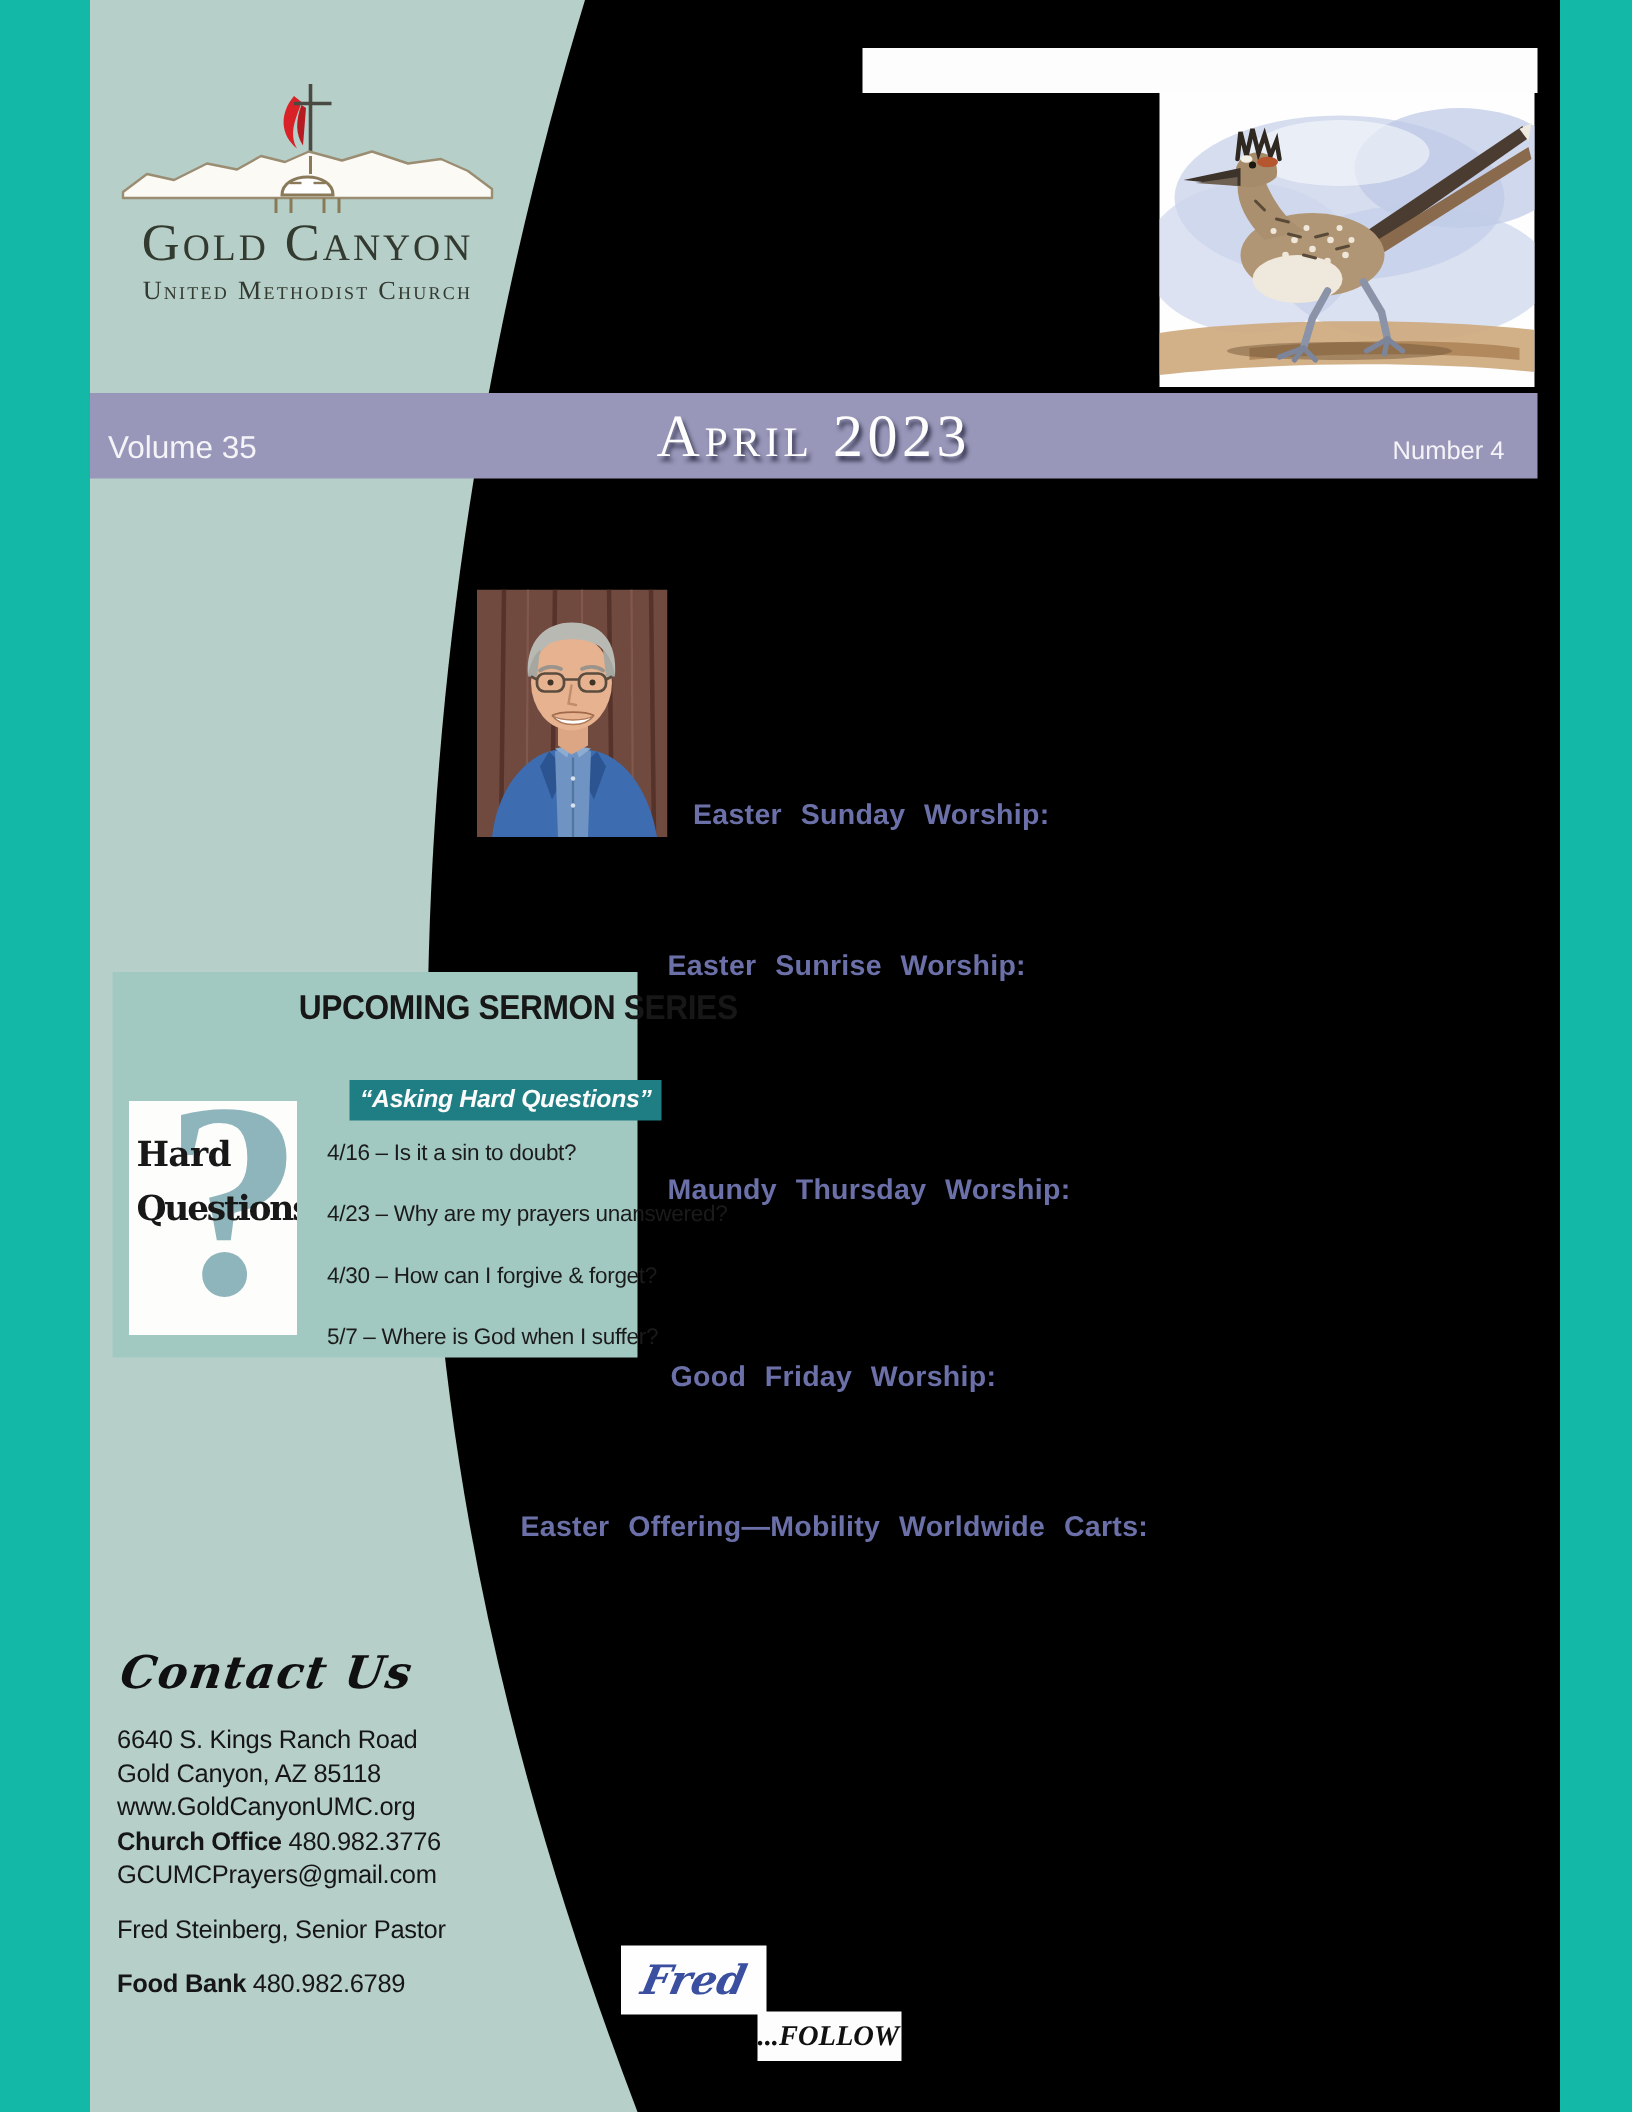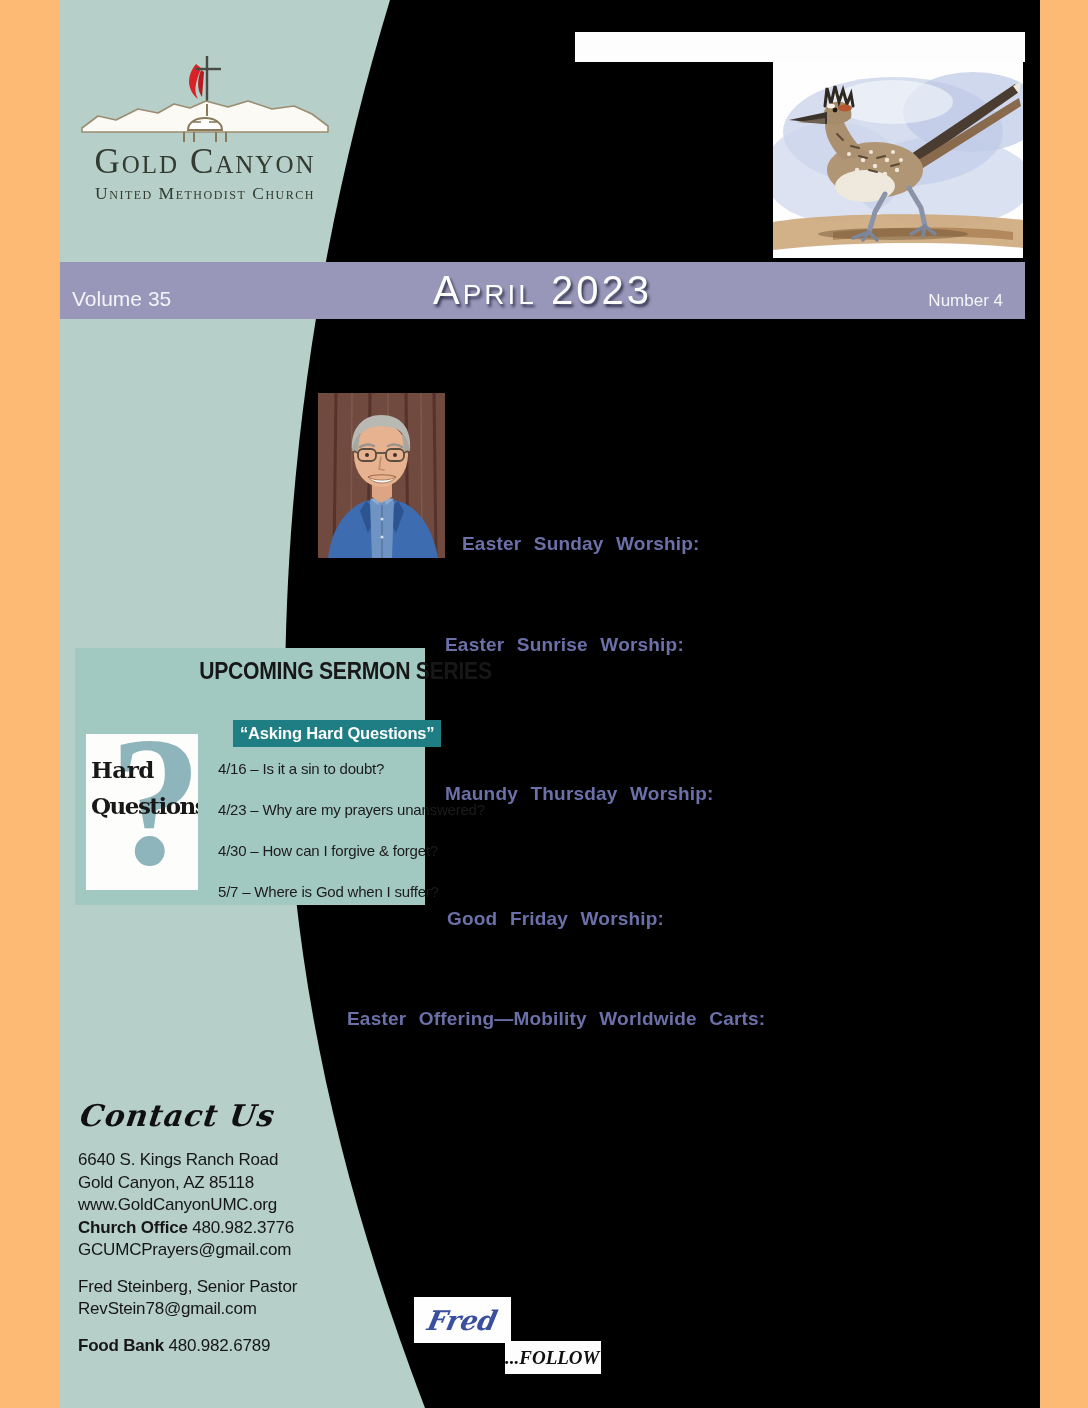--- a/index.html
+++ b/index.html
@@ -1,17 +1,17 @@
 <!DOCTYPE html>
 <html><head>
 <meta charset="utf-8">
 <style>
   * { margin:0; padding:0; box-sizing:border-box; }
   body { background:#ffffff; font-family:"Liberation Sans", sans-serif; }
-  .page { position:relative; width:1088px; height:1408px; background:#fdba74; overflow:hidden; }
+  .page { position:relative; width:1088px; height:1408px; background:#14b8a6; overflow:hidden; }
   .content { position:absolute; left:60px; top:0; width:980px; height:1408px; background:#b6cfc9; }
   .bg-curve { position:absolute; left:0; top:0; width:980px; height:1408px; display:block; }
 
   
   .masthead { position:absolute; left:10px; top:52px; width:270px; text-align:center; }
   .masthead svg { display:block; margin:0 auto; }
   .church-name { font-family:"Liberation Serif", serif; font-variant:small-caps; color:#333a30;
                  font-size:35px; letter-spacing:2px; line-height:1.0; white-space:nowrap; }
   .church-sub  { font-family:"Liberation Serif", serif; font-variant:small-caps; color:#333a30;
                  font-size:17.5px; letter-spacing:1.5px; margin-top:4px; white-space:nowrap; }
@@ -19,21 +19,21 @@
   
   .top-band { position:absolute; left:515px; top:32px; width:450px; height:30px; background:#fdfdfd; }
   .roadrunner-box { position:absolute; left:713px; top:62px; width:250px; height:196px; background:#fefefe; }
   .roadrunner-box svg { display:block; }
 
   
   .banner { position:absolute; left:0; top:262px; width:965px; height:57px; background:#9897b9;
             display:flex; align-items:center; }
   .banner .vol { position:absolute; left:12px; bottom:8px; color:#f4f4f8; font-size:21px; }
   .banner .num { position:absolute; right:22px; bottom:8px; color:#f4f4f8; font-size:17px; }
-  .banner .month { width:100%; text-align:center; font-family:Liberation Sans, sans-serif;
+  .banner .month { width:100%; text-align:center; font-family:Liberation Serif, serif;
                    font-variant:small-caps; font-size:40px; letter-spacing:3px; color:#fdfdfd;
                    text-shadow:2px 3px 3px rgba(35,35,60,0.85); }
 
   
   .pastor { position:absolute; left:258px; top:393px; width:127px; height:165px; }
   .pastor svg { display:block; }
 
   
   .h-purple { position:absolute; color:#6b70a8; font-weight:bold; font-size:19px;
               word-spacing:7px; letter-spacing:0.2px; white-space:nowrap; }
@@ -49,21 +49,21 @@
                   color:#171717; font-weight:bold; font-size:23px; white-space:nowrap;
                   transform:scaleX(0.92); transform-origin:right; letter-spacing:-0.3px; }
   .hq-box { position:absolute; left:11px; top:86px; width:112px; height:156px; background:#fdfdfb; overflow:hidden; }
   .hq-qmark { position:absolute; right:-4px; top:-26px; font-family:"Liberation Serif", serif;
               font-weight:bold; font-size:185px; line-height:1; color:#8fb5bc; }
   .hq-word1 { position:absolute; left:5px; top:22px; font-family:"DejaVu Serif", serif;
               font-weight:bold; font-size:23px; color:#181818; letter-spacing:-0.5px; }
   .hq-word2 { position:absolute; left:5px; top:58px; font-family:"DejaVu Serif", serif;
               font-weight:bold; font-size:23px; color:#181818; letter-spacing:-1.5px; }
   .series-banner { position:absolute; left:158px; top:72px; background:#1f7e83; color:#fbfbfb;
-                   font-weight:bold; font-size:16.5px; padding:4px 7px;
+                   font-weight:bold; font-style:italic; font-size:16.5px; padding:4px 7px;
                    white-space:nowrap; letter-spacing:-0.2px; }
   .sermon-items { position:absolute; left:133px; top:112px;margin-left:10px; }
   .sermon-item { font-size:15px; color:#1b1b1b; margin-bottom:24px; white-space:nowrap; letter-spacing:-0.2px; }
 
   
   .contact { position:absolute; left:18px; top:1098px; width:300px; color:#161616; }
   .contact-heading { font-family:"DejaVu Serif", serif; font-style:italic; font-weight:bold;
                      font-size:30px; color:#101010; transform:skewX(-8deg); transform-origin:left bottom;
                      margin-bottom:16px; letter-spacing:1px; }
   .contact-line { font-size:17px; line-height:22.5px; letter-spacing:-0.2px; }
@@ -265,21 +265,20 @@
 
     <div class="contact">
       <div class="contact-heading">Contact Us</div>
       <div class="contact-line">6640 S. Kings Ranch Road</div>
       <div class="contact-line">Gold Canyon, AZ 85118</div>
       <div class="contact-line">www.GoldCanyonUMC.org</div>
       <div class="contact-line"><span class="b">Church Office</span><span> 480.982.3776</span></div>
       <div class="contact-line">GCUMCPrayers@gmail.com</div>
       <div class="contact-gap"></div>
       <div class="contact-line">Fred Steinberg, Senior Pastor</div>
-      <div class="contact-line">RevStein78@gmail.com</div>
       <div class="contact-gap"></div>
       <div class="contact-line"><span class="b">Food Bank</span><span> 480.982.6789</span></div>
     </div>
 
     <div class="signature-box">
       <span class="signature-text">Fred</span>
     </div>
     <div class="follow-box">
       <span class="follow-text">...FOLLOW</span>
     </div>

